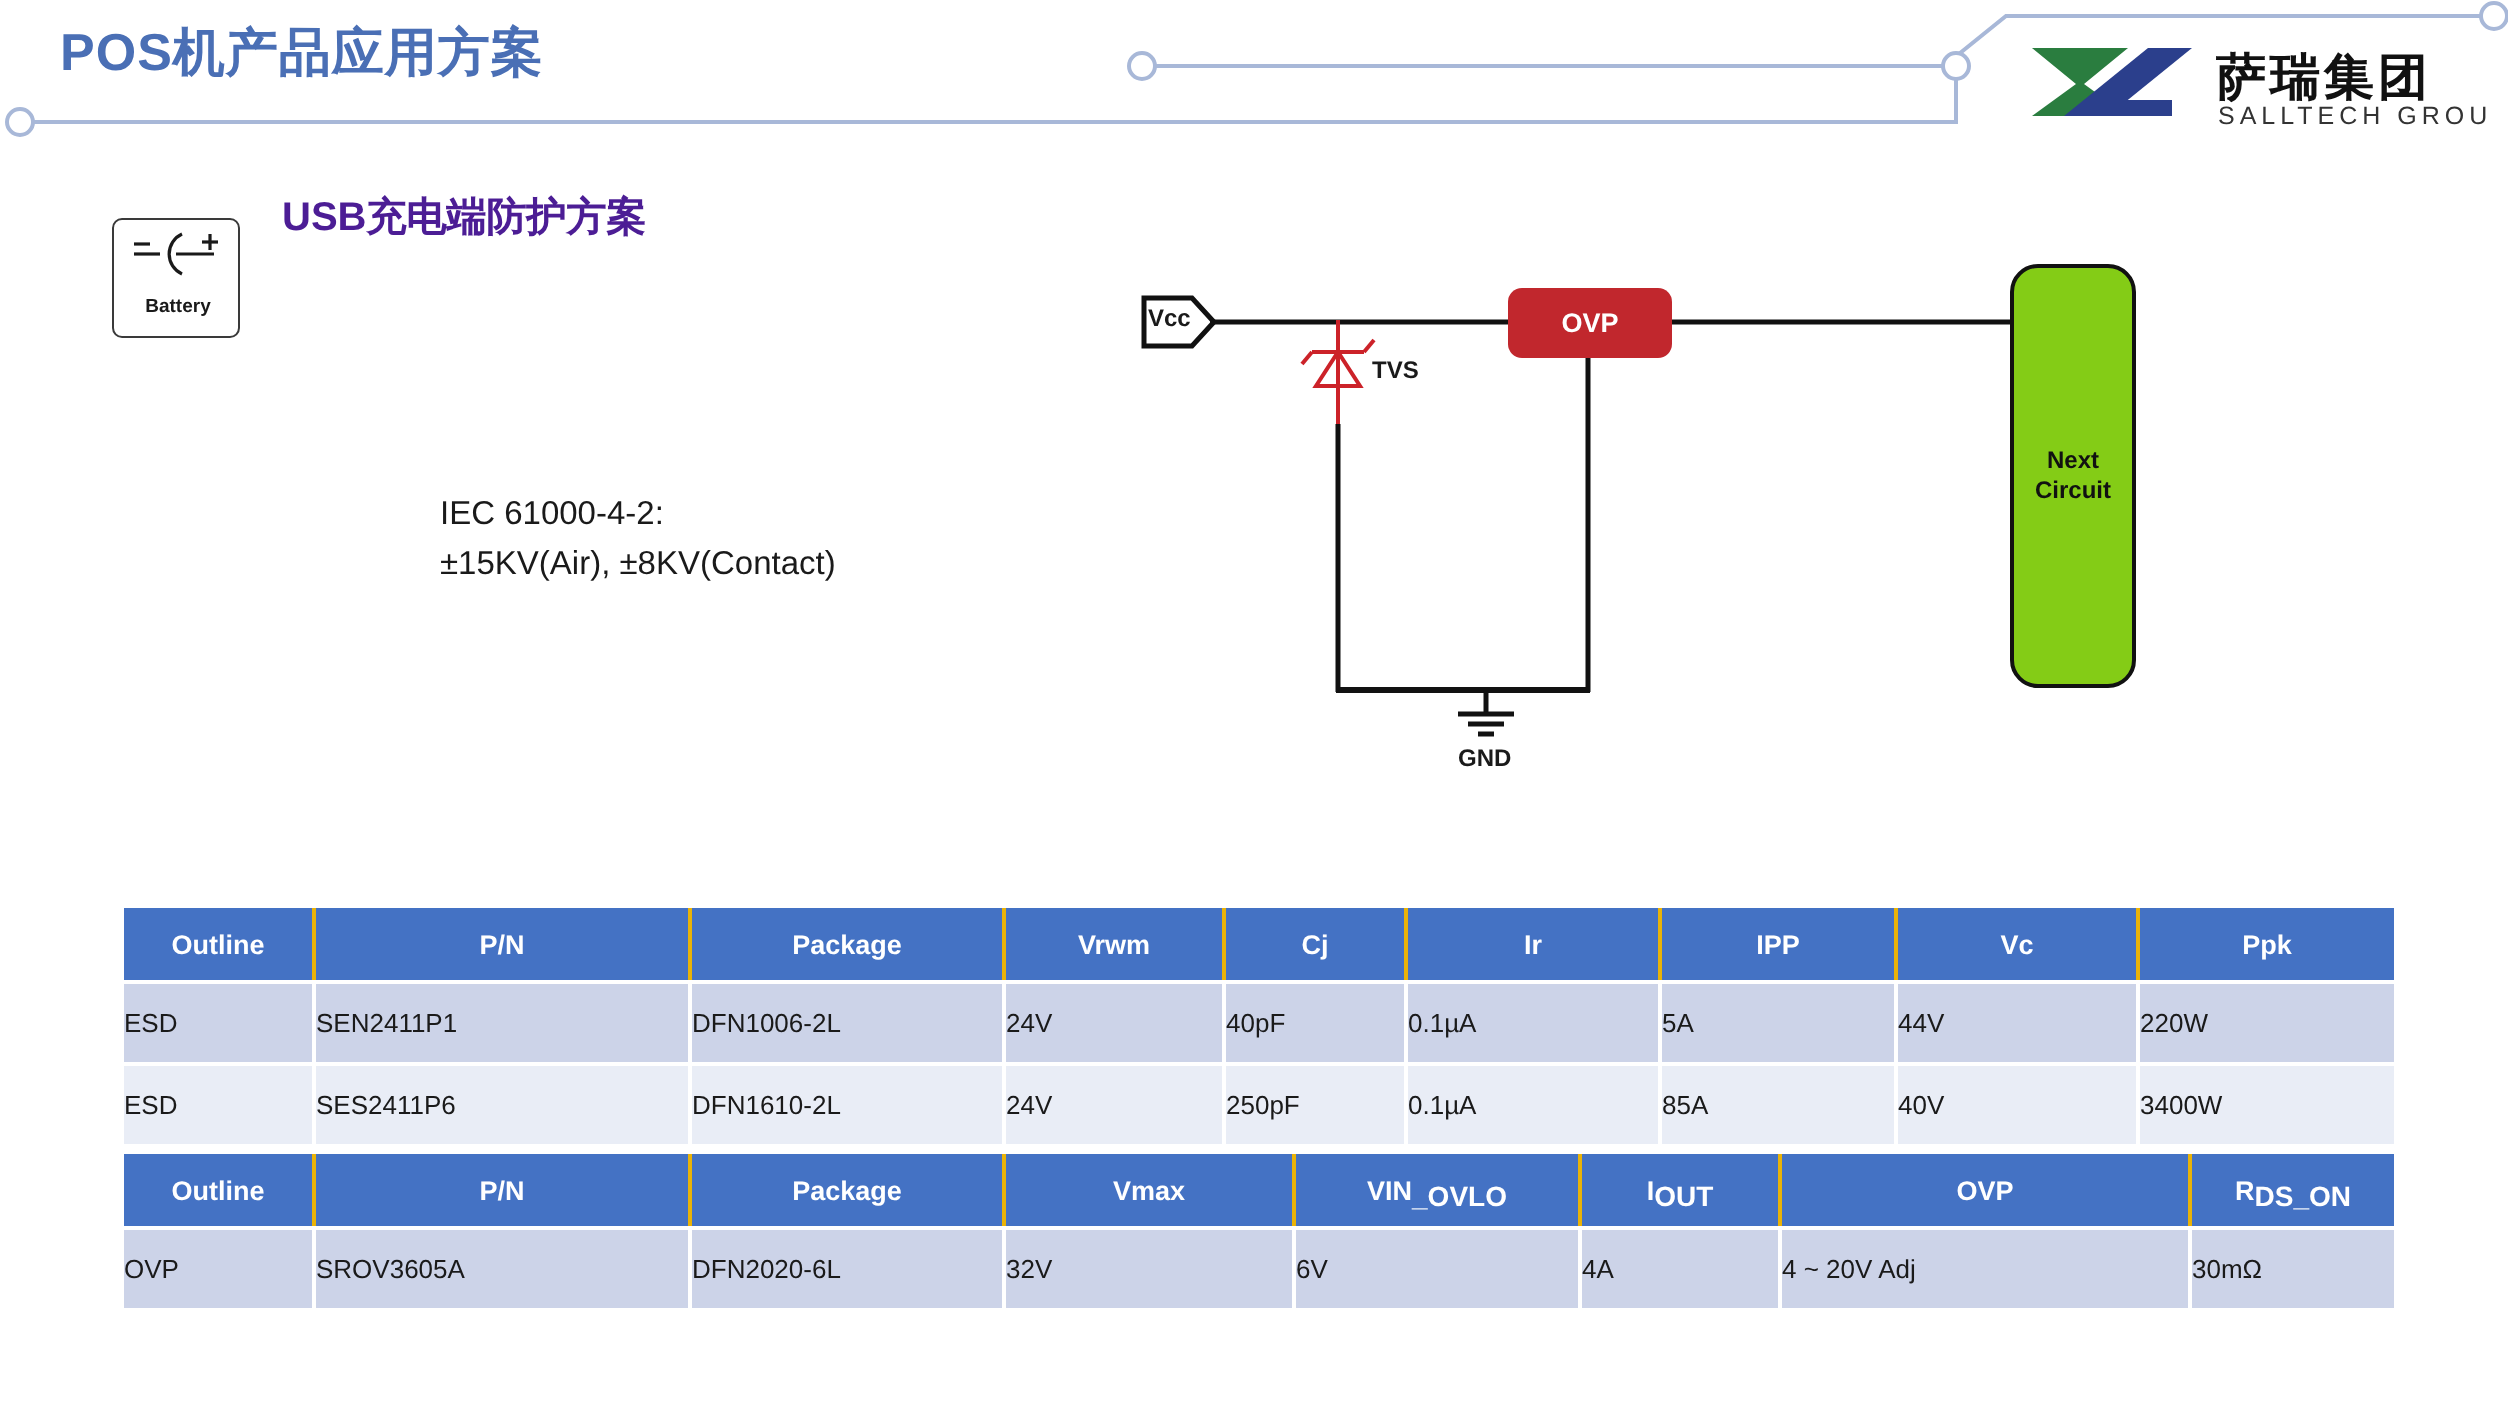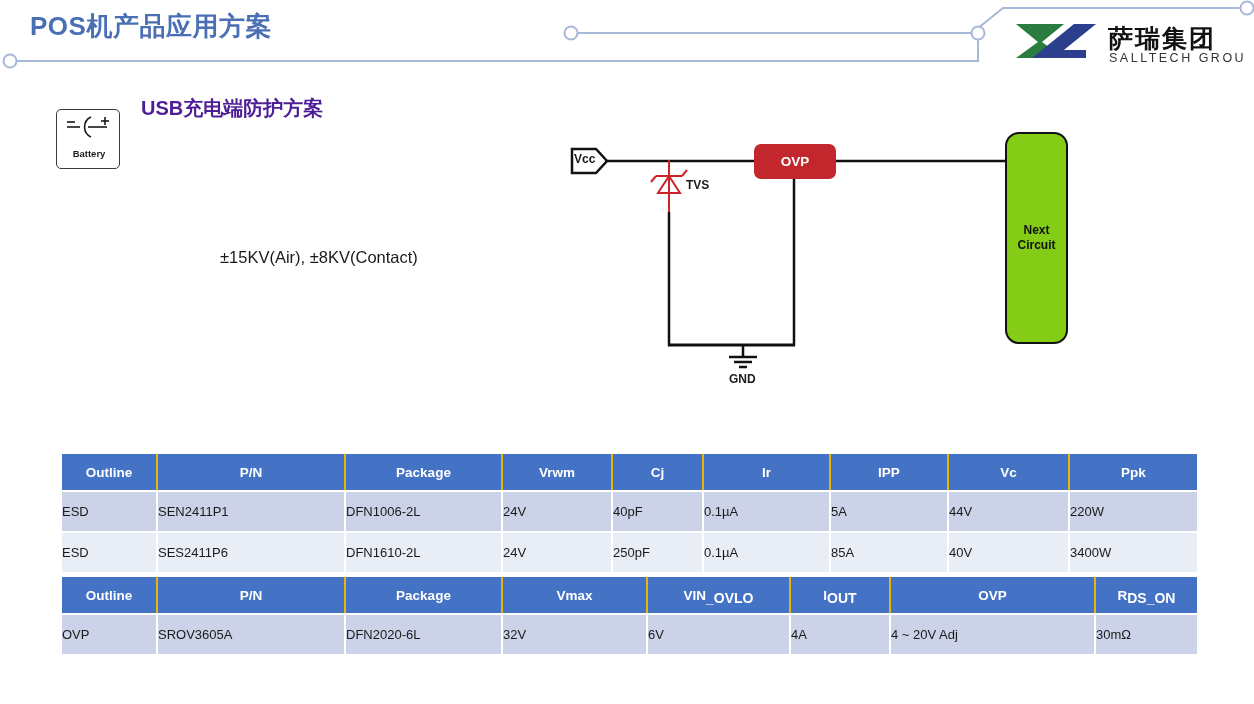--- a/index.html
+++ b/index.html
@@ -198,20 +198,21 @@
     <line x1="10" y1="12" x2="18" y2="12" stroke="#1a1a1a" stroke-width="1.6"></line>
     <line x1="44" y1="11" x2="52" y2="11" stroke="#1a1a1a" stroke-width="1.6"></line>
     <line x1="48" y1="7" x2="48" y2="15" stroke="#1a1a1a" stroke-width="1.6"></line>
   </svg>
   <div id="battery-icon-label">Battery</div>
 </div>
 
 <div id="section-title"><span class="latin">USB</span><span>充电端防护方案</span></div>
 
 <div id="iec-note">
+  <div>IEC 61000-4-2:</div>
   <div>±15KV(Air), ±8KV(Contact)</div>
 </div>
 
 <svg style="position:absolute; left:0; top:0; width:1254px; height:420px;" viewBox="0 0 1254 420">
 
   <g>
     <path d="M 572 149 L 596 149 L 607 161 L 596 173 L 572 173 Z" fill="#ffffff" stroke="#111111" stroke-width="2.5"></path>
   </g>
 
   <line x1="605" y1="161" x2="756" y2="161" stroke="#111111" stroke-width="2.5"></line>

